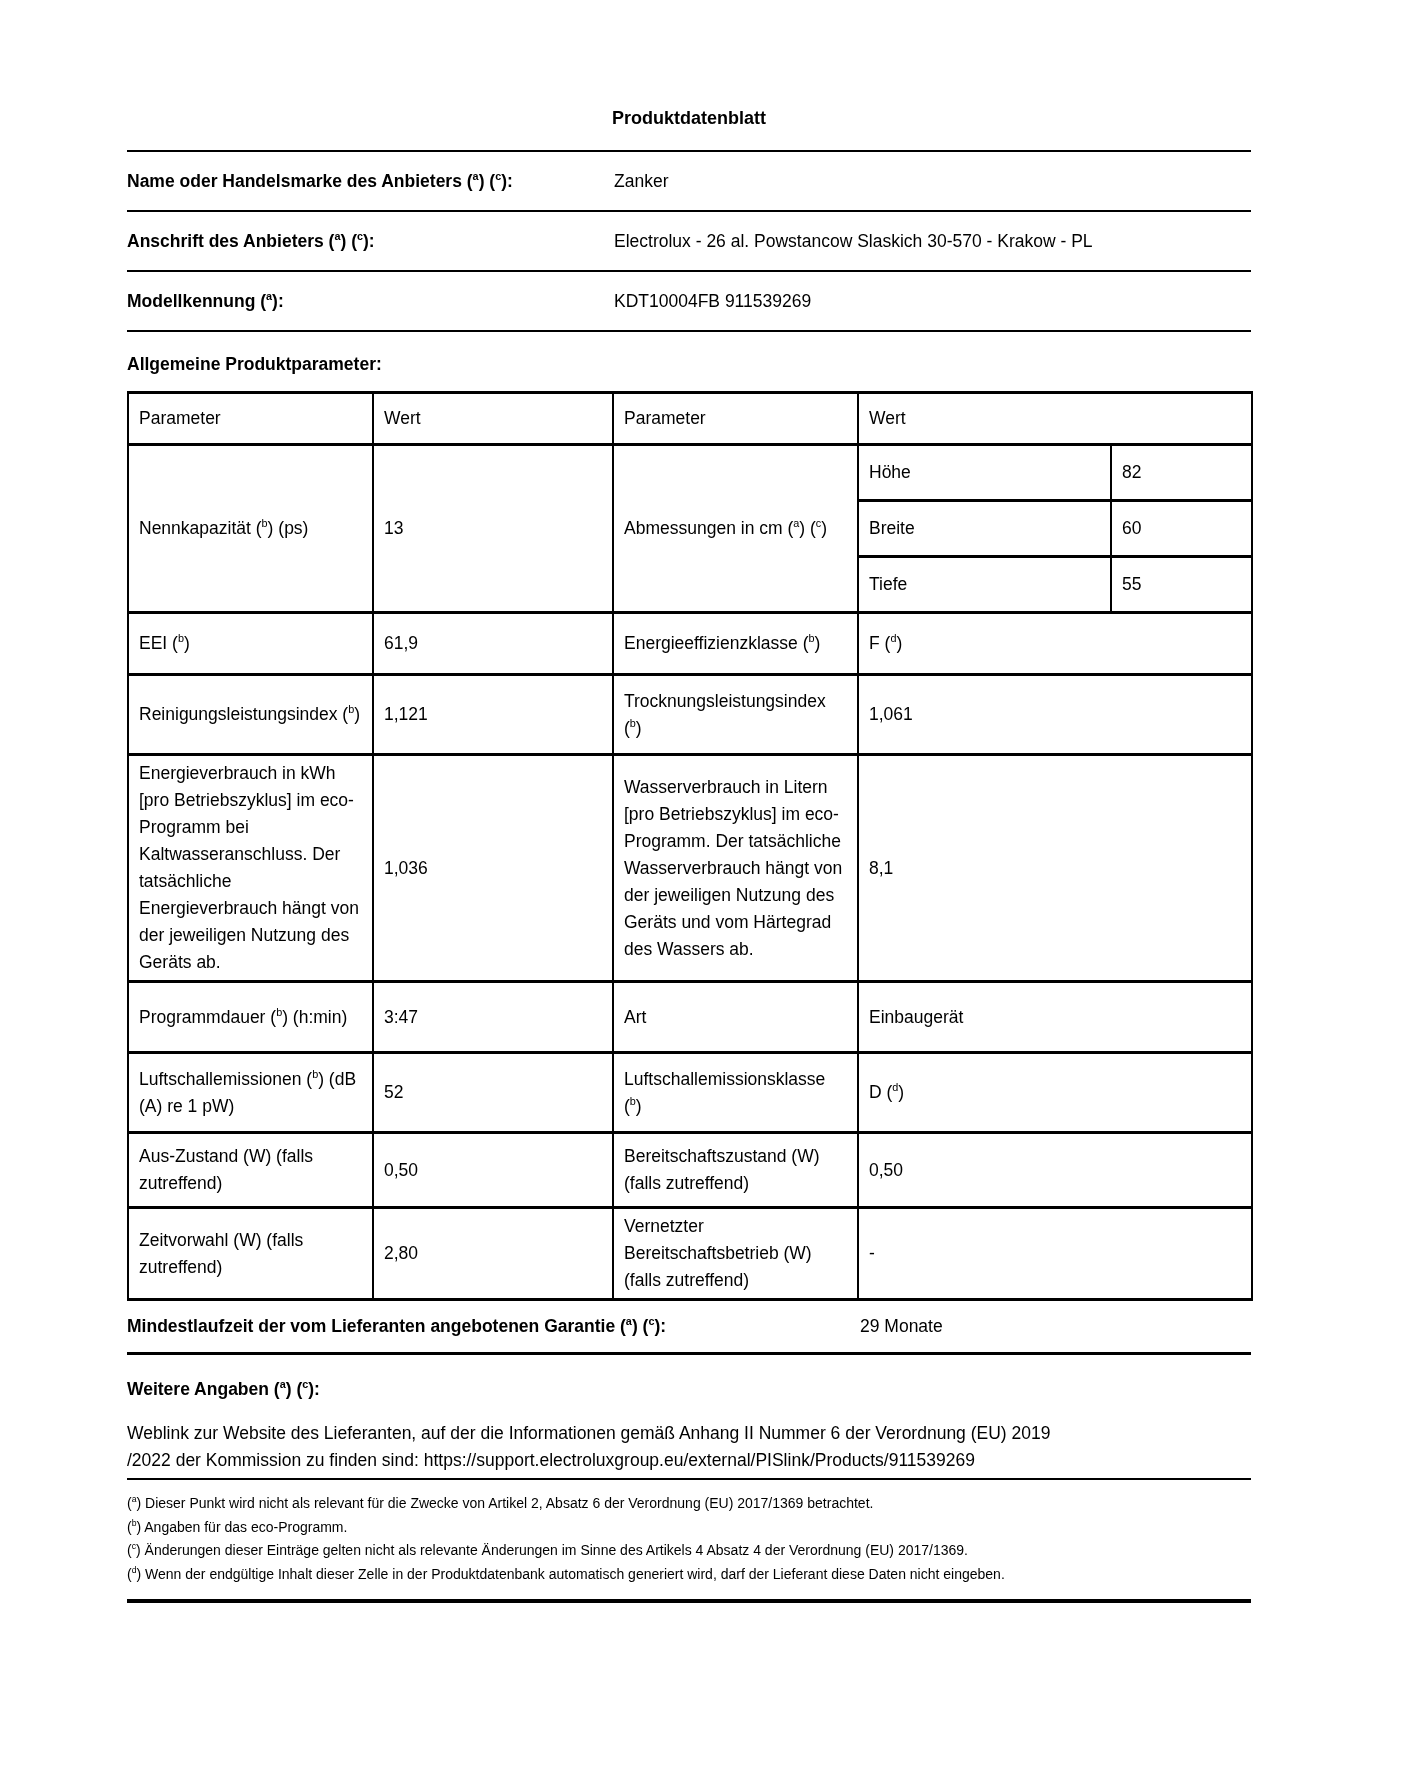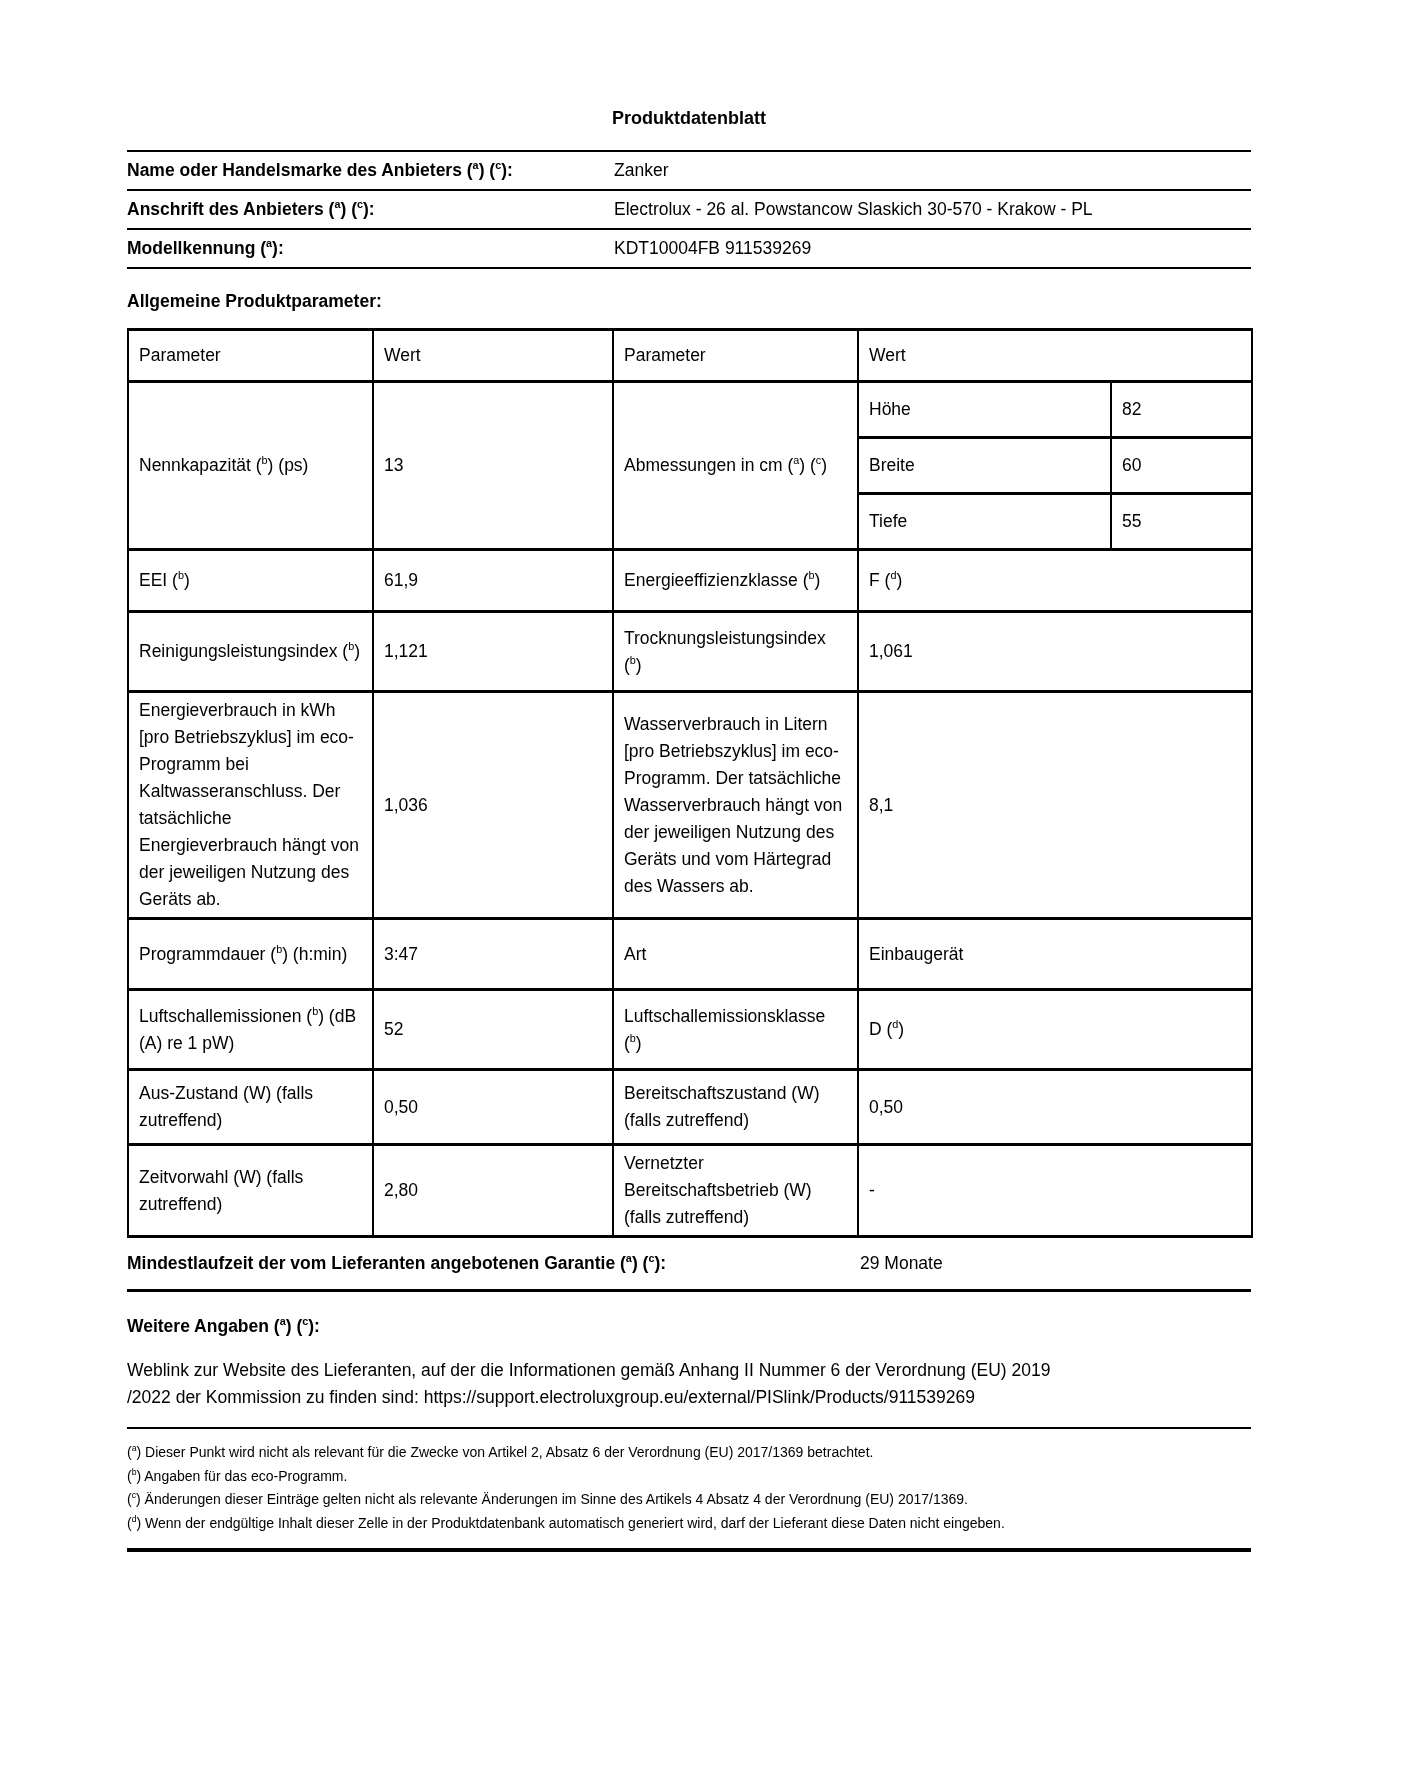--- a/index.html
+++ b/index.html
@@ -7,21 +7,21 @@
   body {
     width:1408px; height:1771px; position:relative;
     font-family:"Liberation Sans","DejaVu Sans",sans-serif;
     color:#000; font-size:17.5px;
   }
   .content { position:absolute; left:127px; top:0; width:1124px; }
 
   .doc-title { margin-top:106px; text-align:center; font-weight:bold; font-size:18px; line-height:24px; }
 
   .kv-block { margin-top:20px; border-top:2px solid #000; }
-  .kv-row { display:flex; align-items:center; height:39px; border-bottom:2px solid #000; }
+  .kv-row { display:flex; align-items:center; height:60px; border-bottom:2px solid #000; }
   .kv-row .k { font-weight:bold; width:487px; flex:none; }
   .kv-row .v { flex:1; }
 
   .section-heading { margin-top:22px; font-weight:bold; }
 
   table.ptable { margin-top:16px; border-collapse:collapse; table-layout:fixed; width:1124px; }
   table.ptable td {
     border:2px solid #000; border-top-width:3px; border-bottom-width:3px;
     padding:4px 10px; vertical-align:middle; line-height:27px;
   }
@@ -37,21 +37,21 @@
   tr.r-delay td { height:84px; }
 
   .warranty-row { display:flex; align-items:center; height:54px; border-bottom:3px solid #000; }
   .warranty-row .k { font-weight:bold; width:733px; flex:none; }
   .warranty-row .v { flex:1; }
 
   .additional-heading { margin-top:24px; font-weight:bold; }
 
   .weblink { margin-top:20px; line-height:27px; }
 
-  .footnotes { margin-top:16px; border-top:2px solid #000; padding-top:12px; font-size:14px; line-height:23.5px; }
+  .footnotes { margin-top:4px; border-top:2px solid #000; padding-top:12px; font-size:14px; line-height:23.5px; }
   .bottom-rule { margin-top:13px; border-top:4px solid #000; }
 
   sup { font-size:62%; line-height:0; vertical-align:super; }
 </style>
 </head>
 <body>
 
 <div class="content">
 
   <div class="doc-title">Produktdatenblatt</div>

